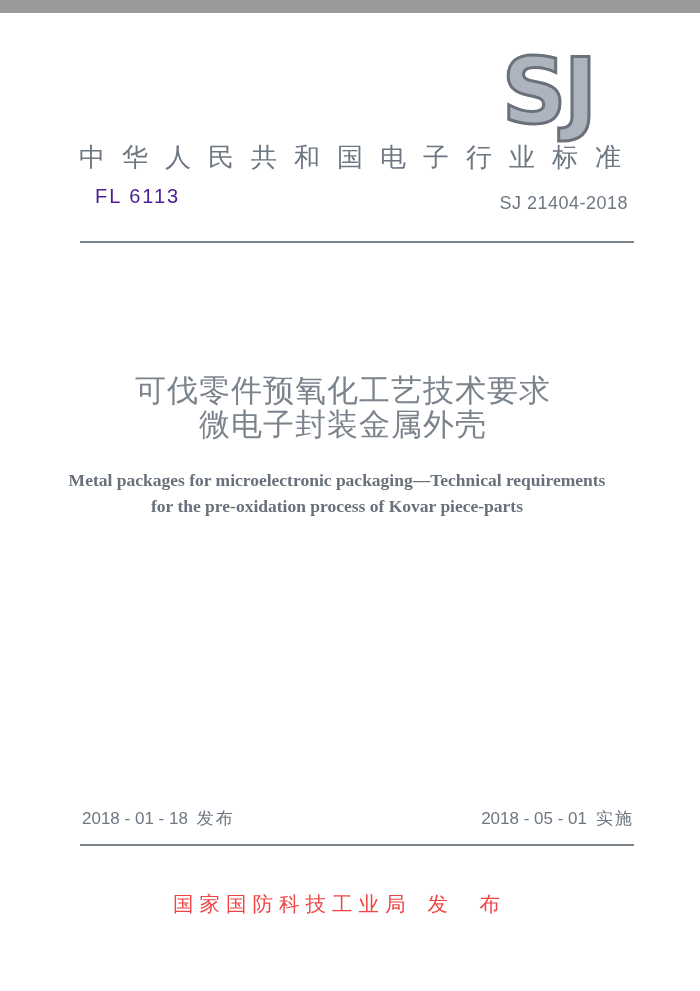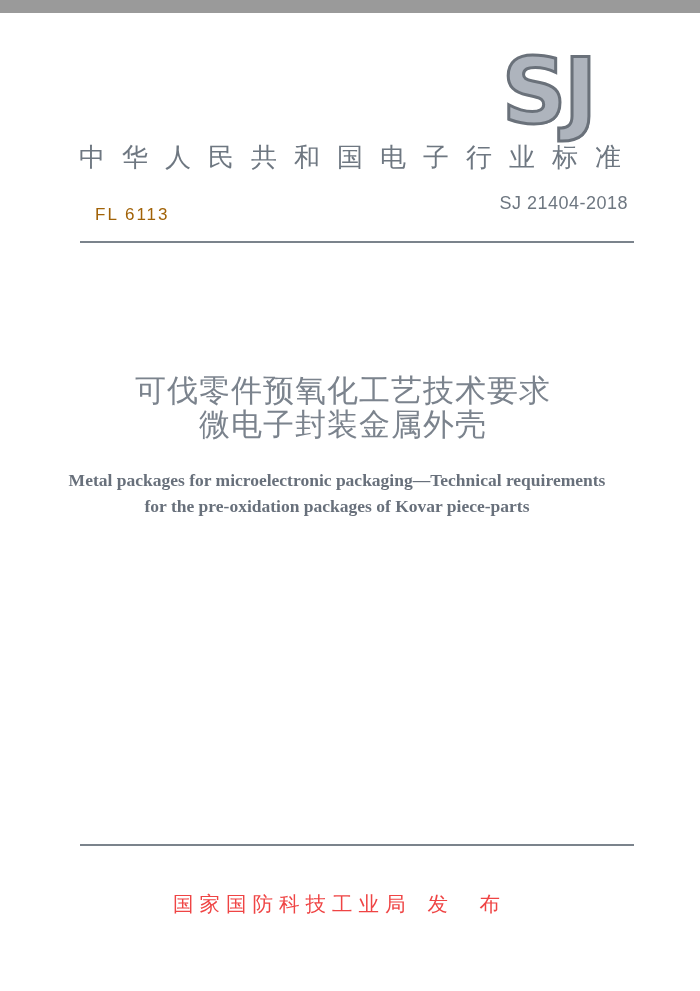--- a/index.html
+++ b/index.html
@@ -29,23 +29,23 @@
   .masthead-title{
     position:absolute;
     top:129px;left:79px;width:580px;
     font-size:26px;line-height:30px;
     letter-spacing:17px;
     white-space:nowrap;
     color:#6e7781;
   }
   .doc-class{
     position:absolute;
-    top:192px;left:95px;
-    font-size:17px;letter-spacing:2px;
-    color:#a16207;
+    top:172px;left:95px;
+    font-size:20px;letter-spacing:2px;
+    color:#4c1d95;
   }
   .doc-number{
     position:absolute;
     top:180px;right:72px;
     font-size:18px;letter-spacing:0.5px;
     font-family:"Liberation Sans",sans-serif;
     font-stretch:condensed;
     color:#6e7781;
   }
   .rule{
@@ -107,23 +107,31 @@
 
   <div class="rule rule-top"></div>
 
   <div class="title-cn">
     <div>可伐零件预氧化工艺技术要求</div>
     <div>微电子封装金属外壳</div>
   </div>
 
   <div class="title-en">
     <div>Metal packages for microelectronic packaging—Technical requirements</div>
-    <div>for the pre-oxidation packages of Kovar piece-parts</div>
+    <div>for the pre-oxidation process of Kovar piece-parts</div>
   </div>
 
+  <div class="dates-row">
+    <div>
+      <span>2018 - 01 - 18</span><span class="date-label">发布</span>
+    </div>
+    <div>
+      <span>2018 - 05 - 01</span><span class="date-label">实施</span>
+    </div>
+  </div>
 
   <div class="rule rule-bottom"></div>
 
   <div class="publisher-line">
     <span>国家国防科技工业局</span><span class="publisher-action">发 布</span>
   </div>
 
 </div>
 
 </body></html>

